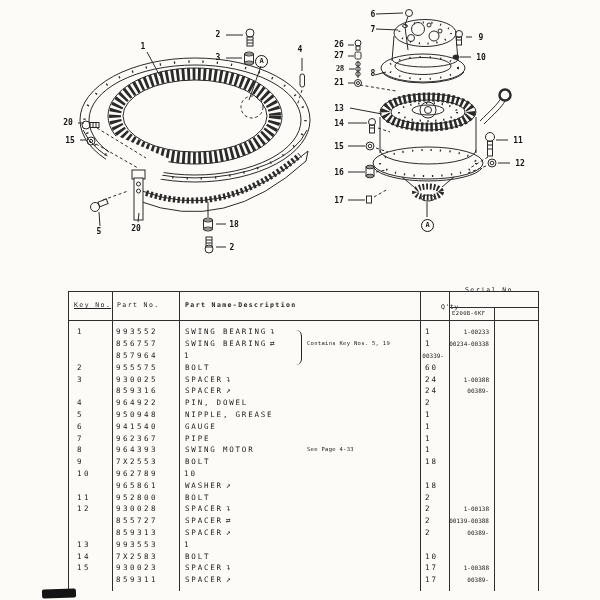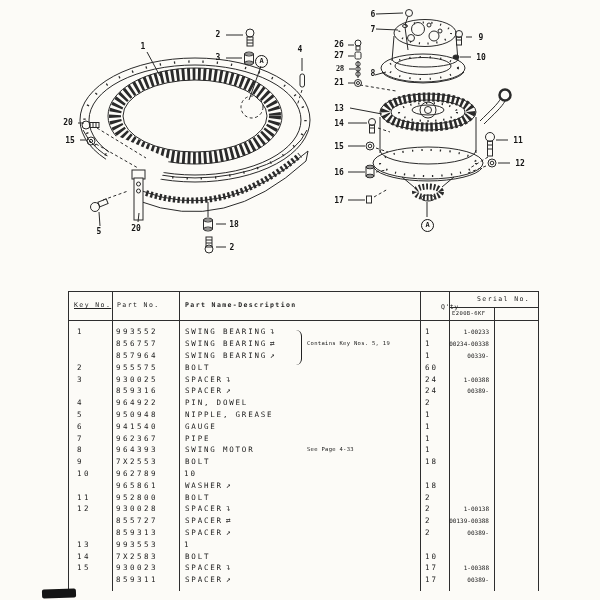--- a/index.html
+++ b/index.html
@@ -288,21 +288,21 @@
   <div class="vline" style="left:179px;top:291px;height:300px;"></div>
   <div class="vline" style="left:420px;top:291px;height:300px;"></div>
   <div class="vline" style="left:449px;top:291px;height:300px;"></div>
   <div class="vline" style="left:494px;top:307px;height:284px;"></div>
   <div class="vline" style="left:538px;top:291px;height:300px;"></div>
 
   <span class="hdr" style="left:74px;top:301px;text-decoration:underline;">Key No.</span>
   <span class="hdr" style="left:117px;top:301px;">Part No.</span>
   <span class="hdr" style="left:185px;top:301px;font-weight:bold;">Part Name-Description</span>
   <span class="hdr" style="left:423px;top:303px;letter-spacing:0.5px;padding-left:18px;">Q'ty</span>
-  <span class="hdr" style="left:465px;top:295px;margin-left:12px;">Serial No.</span>
+  <span class="hdr" style="left:465px;top:286px;">Serial No.</span>
   <span class="hdr small" style="left:452px;top:310px;">E200B-6KF</span>
 
   <div class="rows">
     <div class="row">
       <span class="c c-key">1</span>
       <span class="c c-part">993552</span>
       <span class="c c-name"><span>SWING BEARING</span><span class="marker">↴</span><span class="note"></span></span>
       <span class="c c-qty">1</span>
       <span class="c c-serial">1-00233</span>
       <span class="c"></span>
@@ -313,21 +313,20 @@
       <span class="c c-part">856757</span>
       <span class="c c-name"><span>SWING BEARING</span><span class="marker">⇄</span><span class="note">Contains Key Nos. 5, 19</span></span>
       <span class="c c-qty">1</span>
       <span class="c c-serial">00234-00338</span>
       <span class="c"></span>
     </div>
 
     <div class="row">
       <span class="c c-key"></span>
       <span class="c c-part">857964</span>
-      <span class="c c-name"><span>SWING BEARING</span><span class="marker">↗</span><span class="note"></span></span>
       <span class="c c-qty">1</span>
       <span class="c c-serial">00339-</span>
       <span class="c"></span>
     </div>
 
     <div class="row">
       <span class="c c-key">2</span>
       <span class="c c-part">955575</span>
       <span class="c c-name"><span>BOLT</span><span class="marker"></span><span class="note"></span></span>
       <span class="c c-qty">60</span>

